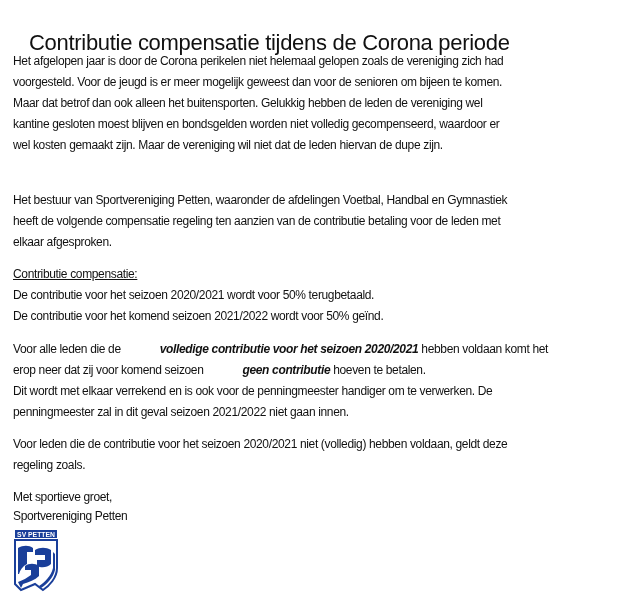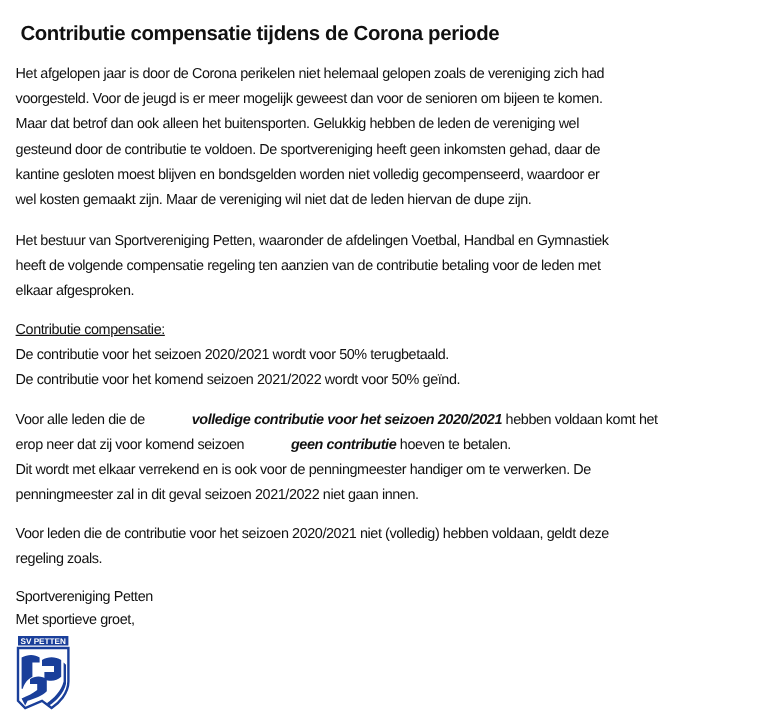--- a/index.html
+++ b/index.html
@@ -1,36 +1,35 @@
 <!DOCTYPE html>
 <html><head>
 <meta charset="utf-8">
 <style>
   html, body { margin: 0; padding: 0; background: #ffffff; }
   body { width: 643px; height: 607px; overflow: hidden; position: relative;
          font-family: "Liberation Sans", sans-serif; color: #111; }
-  .title { position: absolute; left: 13px; top: 14px; font-size: 17px; font-weight: bold;
-           letter-spacing: -0.3px; margin: 4px; }
+  .title { position: absolute; left: 13px; top: 14px; font-size: 22px; font-weight: normal;
+           letter-spacing: -0.3px; margin: 16px; }
   .p { position: absolute; left: 13px; font-size: 12px; line-height: 21px; letter-spacing: -0.35px;
        margin: 0; width: 620px; white-space: nowrap; }
   .p .line { display: block; }
   .u { text-decoration: underline; }
   .bi { font-weight: bold; font-style: italic; margin-left: 36px; }
   .logo { position: absolute; left: 13px; top: 528px; width: 46px; height: 64px; }
 </style>
 </head>
 <body>
 
 <h1 class="title">Contributie compensatie tijdens de Corona periode</h1>
 
 <div class="p" style="top:51px;">
   <span class="line">Het afgelopen jaar is door de Corona perikelen niet helemaal gelopen zoals de vereniging zich had</span>
   <span class="line">voorgesteld. Voor de jeugd is er meer mogelijk geweest dan voor de senioren om bijeen te komen.</span>
   <span class="line">Maar dat betrof dan ook alleen het buitensporten. Gelukkig hebben de leden de vereniging wel</span>
-  <span class="line">gesteund door de contributie te voldoen. De sportvereniging heeft geen inkomsten gehad, daar de</span>
   <span class="line">kantine gesloten moest blijven en bondsgelden worden niet volledig gecompenseerd, waardoor er</span>
   <span class="line">wel kosten gemaakt zijn. Maar de vereniging wil niet dat de leden hiervan de dupe zijn.</span>
 </div>
 
 <div class="p" style="top:190px;">
   <span class="line">Het bestuur van Sportvereniging Petten, waaronder de afdelingen Voetbal, Handbal en Gymnastiek</span>
   <span class="line">heeft de volgende compensatie regeling ten aanzien van de contributie betaling voor de leden met</span>
   <span class="line">elkaar afgesproken.</span>
 </div>
 
@@ -50,22 +49,22 @@
   <span class="line">Dit wordt met elkaar verrekend en is ook voor de penningmeester handiger om te verwerken. De</span>
   <span class="line">penningmeester zal in dit geval seizoen 2021/2022  niet gaan innen.</span>
 </div>
 
 <div class="p" style="top:434px;">
   <span class="line">Voor leden die de contributie voor het seizoen 2020/2021  niet (volledig) hebben voldaan, geldt deze</span>
   <span class="line">regeling zoals.</span>
 </div>
 
 <div class="p" style="top:488px; line-height:19px;">
+  <span class="line">Met sportieve groet,</span>
   <span class="line">Sportvereniging Petten</span>
-  <span class="line">Met sportieve groet,</span>
 </div>
 
 <div class="logo">
   <svg width="46" height="64" viewBox="0 0 46 64">
     <path d="M2 2 H44 V10 H2 Z" fill="#1a3f9a"></path>
     <text x="23" y="8.6" font-size="6.8" font-weight="bold" fill="#fff" text-anchor="middle" font-family="Liberation Sans, sans-serif">SV PETTEN</text>
     <path d="M2 12 H44 V40 C44 50 36 58 30 62 L22 56 L8 62 L2 56 Z" fill="#ffffff" stroke="#1a3f9a" stroke-width="2"></path>
     <path d="M5 20 C10 17 16 17 20 20 L20 24 L14 24 L14 36 C10 38 7 42 6 46 L5 46 Z" fill="#1a3f9a"></path>
     <path d="M22 22 C27 19 33 19 38 22 L38 36 C34 40 28 40 24 38 L24 32 L32 32 L32 27 L22 27 Z" fill="#1a3f9a"></path>
     <path d="M12 38 C16 35 22 35 26 38 L26 48 C22 52 16 54 10 56 L8 60 L5 54 C10 52 14 50 18 47 L18 42 L12 42 Z" fill="#1a3f9a"></path>

